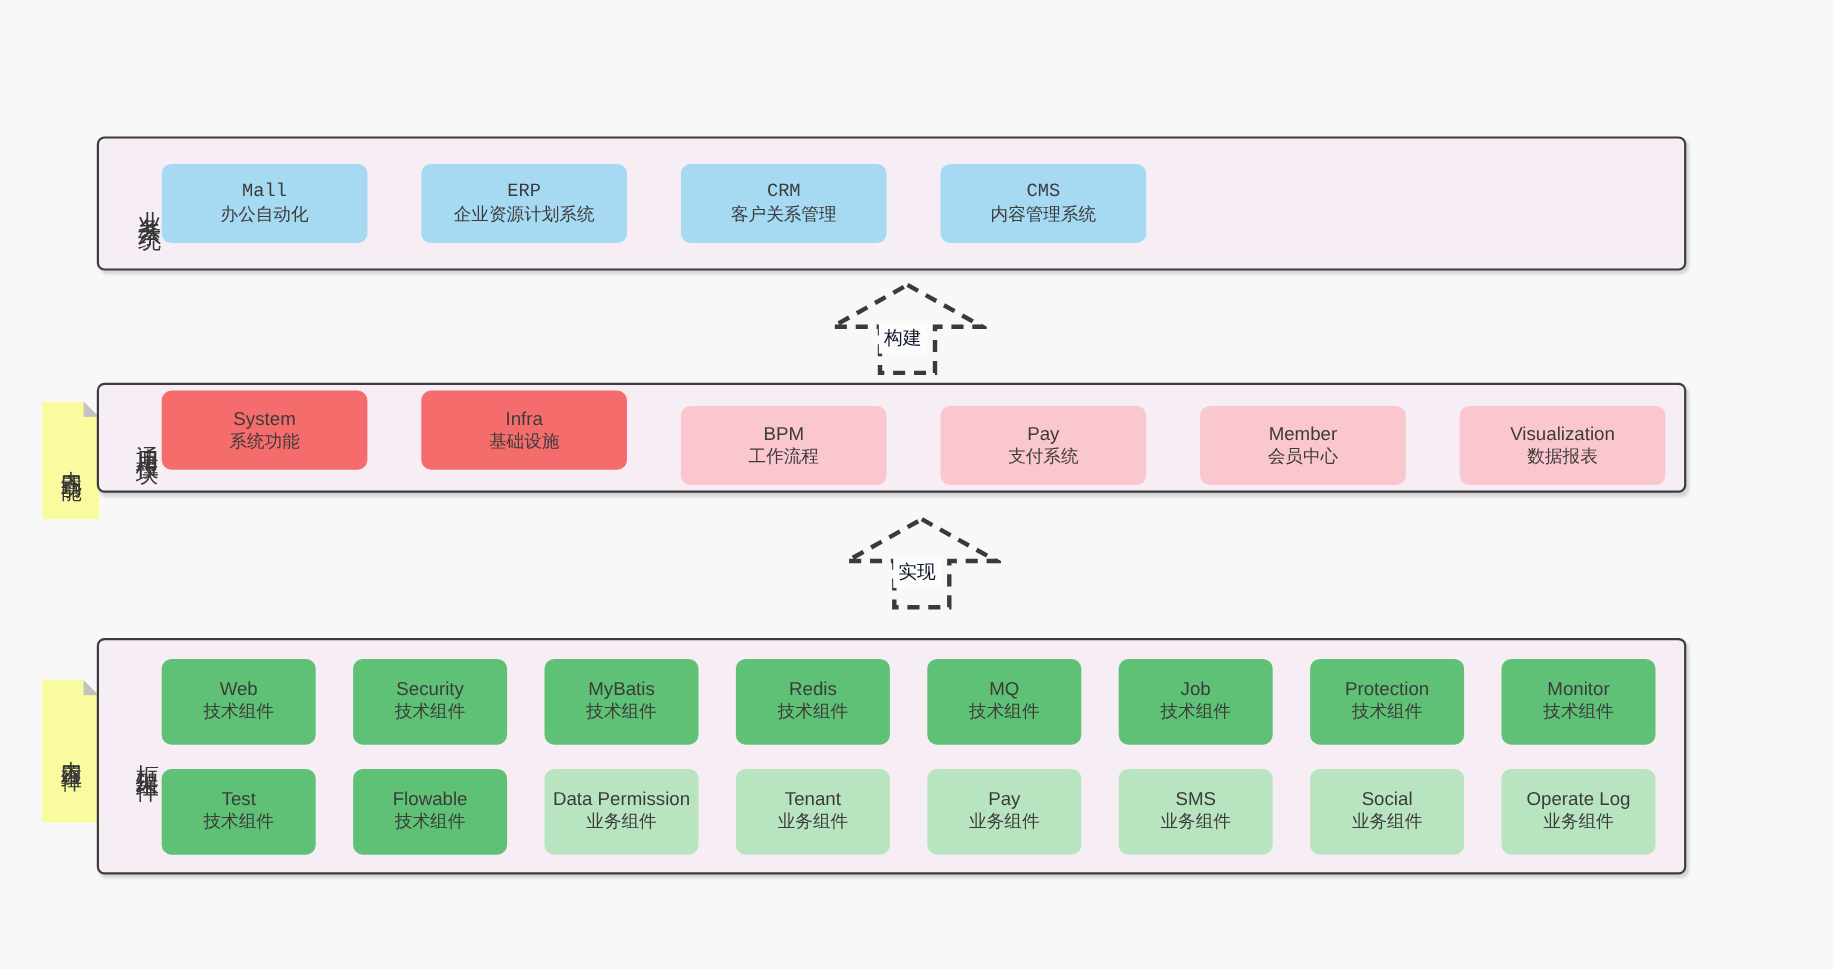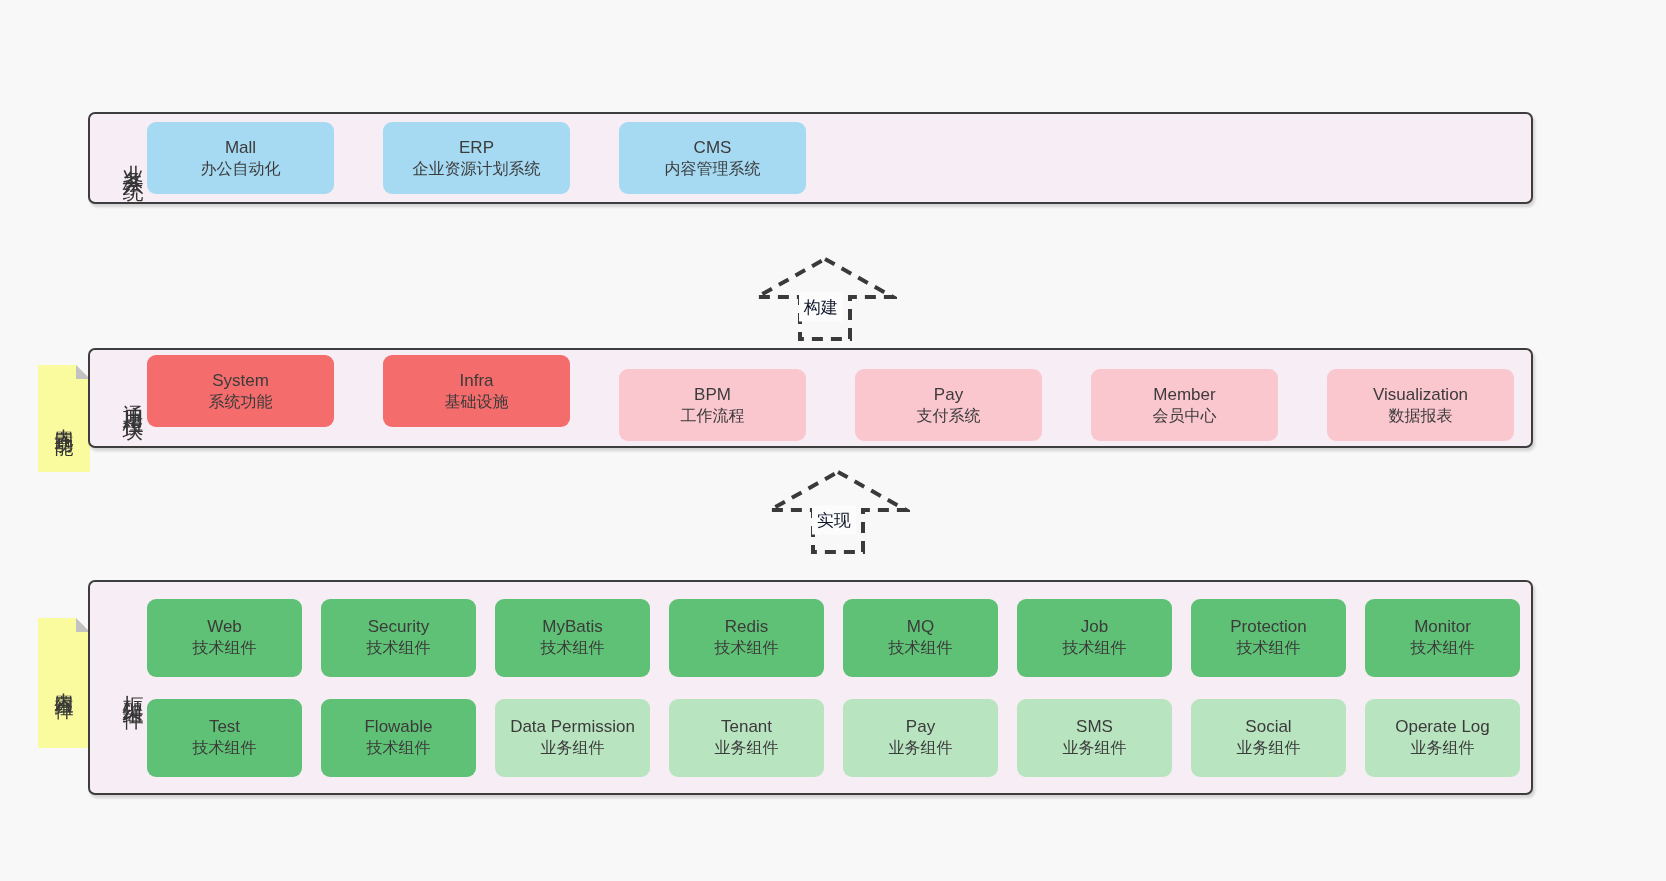--- a/index.html
+++ b/index.html
@@ -18,21 +18,21 @@
     left:88px; width:1445px;
     background: var(--panel-bg, #f7edf5);
     border: 2px solid var(--panel-border, #3d3d3d);
     border-radius: 7px;
     box-shadow: 2px 3px 3px rgba(0,0,0,.15);
     display:flex;
     align-items:center;
     padding-left:12px;
     z-index:1;
   }
-  .panel-business   { top:112px; height:92px; }
+  .panel-business   { top:124px; height:122px;font-family:Liberation Mono, monospace; }
   .panel-modules    { top:348px; height:100px; }
   .panel-components { top:580px; height:215px; }
 
   .vlabel {
     width:42px;
     display:flex; justify-content:center;
     writing-mode: vertical-rl;
     text-orientation: upright;
     font-size:21px;
     letter-spacing:5px;
@@ -52,21 +52,21 @@
   
   .box {
     border-radius:9px;
     display:flex; flex-direction:column;
     align-items:center; justify-content:center;
     text-align:center;
     padding:4px 6px;
     line-height:1.3;
   }
   .boxrow .box { width:187px; height:72px; }
-  .boxgrid .box { width:155px; height:78px; }
+  .boxgrid .box { width:140px; height:78px; }
   .box .en { font-size:17px; }
   .box .zh { font-size:16px; }
   .v-blue        { background: var(--blue, #a6d9f2); }
   .v-red         { background: var(--red, #f56c6c); }
   .v-pink        { background: var(--pink, #fbc7cf); margin-top: 14px; }
   .v-green       { background: var(--green, #5fc175); }
   .v-green-light { background: var(--green-light, #b8e4c0); }
 
   
   .arrow { position:absolute; width:144px; height:88px; z-index:2; }
@@ -124,20 +124,24 @@
     <div class="boxrow">
       <div class="box v-blue">
         <div class="en">Mall</div>
         <div class="zh">办公自动化</div>
       </div>
       <div class="box v-blue">
         <div class="en">ERP</div>
         <div class="zh">企业资源计划系统</div>
       </div>
       <div class="box v-blue">
+        <div class="en">CRM</div>
+        <div class="zh">客户关系管理</div>
+      </div>
+      <div class="box v-blue">
         <div class="en">CMS</div>
         <div class="zh">内容管理系统</div>
       </div>
     </div>
   </section>
 
   <div class="arrow arrow-build">
     <svg viewBox="0 0 144 88">
       <path d="M72 4 L140 42 L97 42 L97 84 L47 84 L47 42 L4 42 Z" fill="none" stroke="#3a3a3a" stroke-width="4" stroke-dasharray="11 8" stroke-linejoin="miter"></path>
     </svg>

